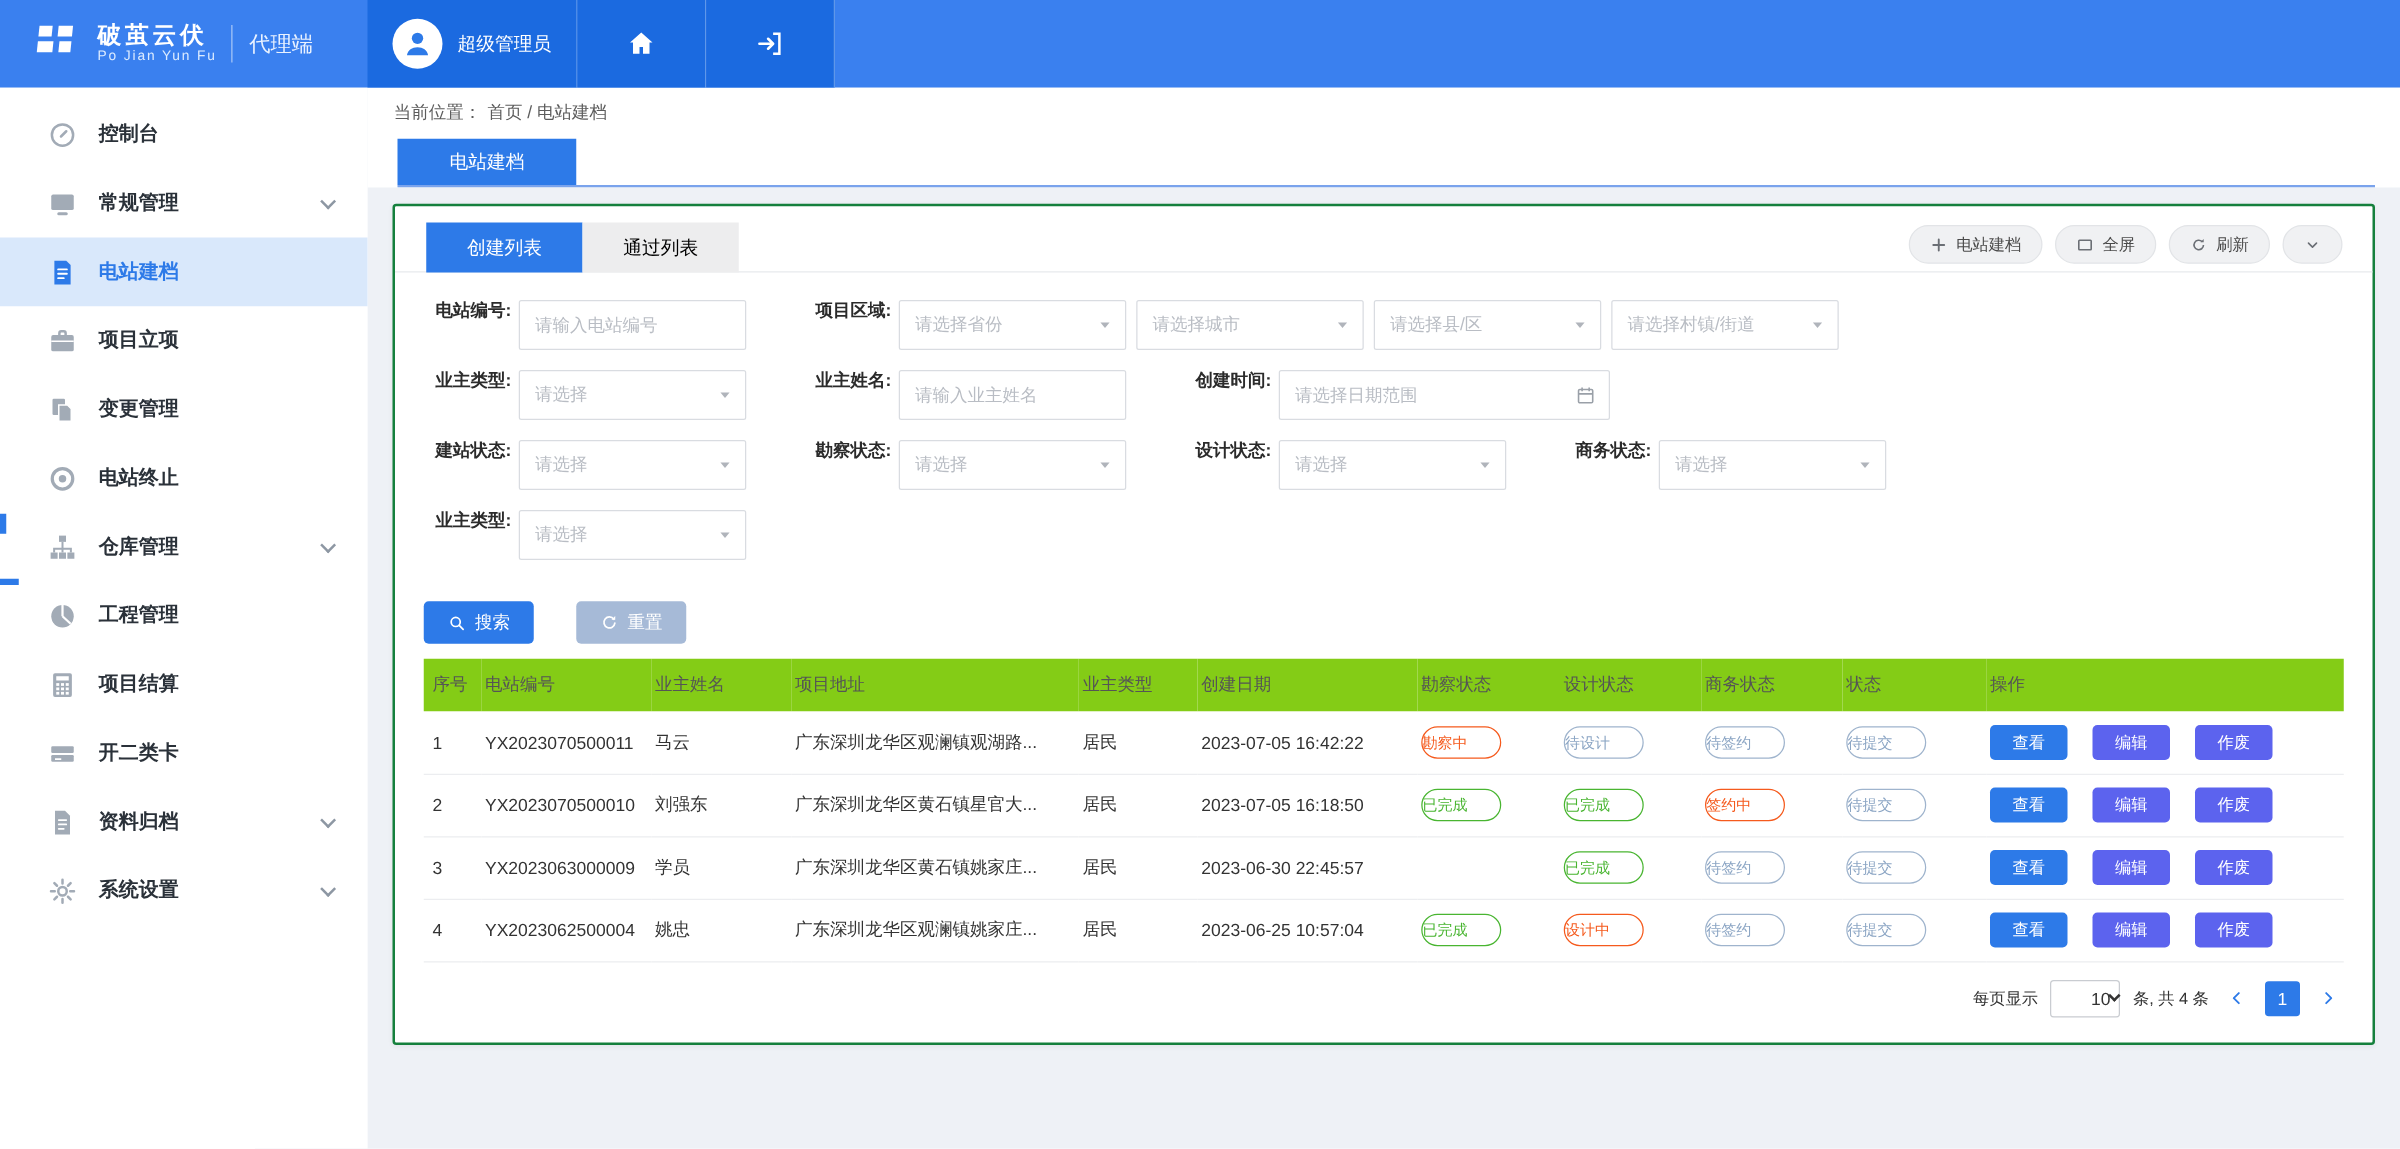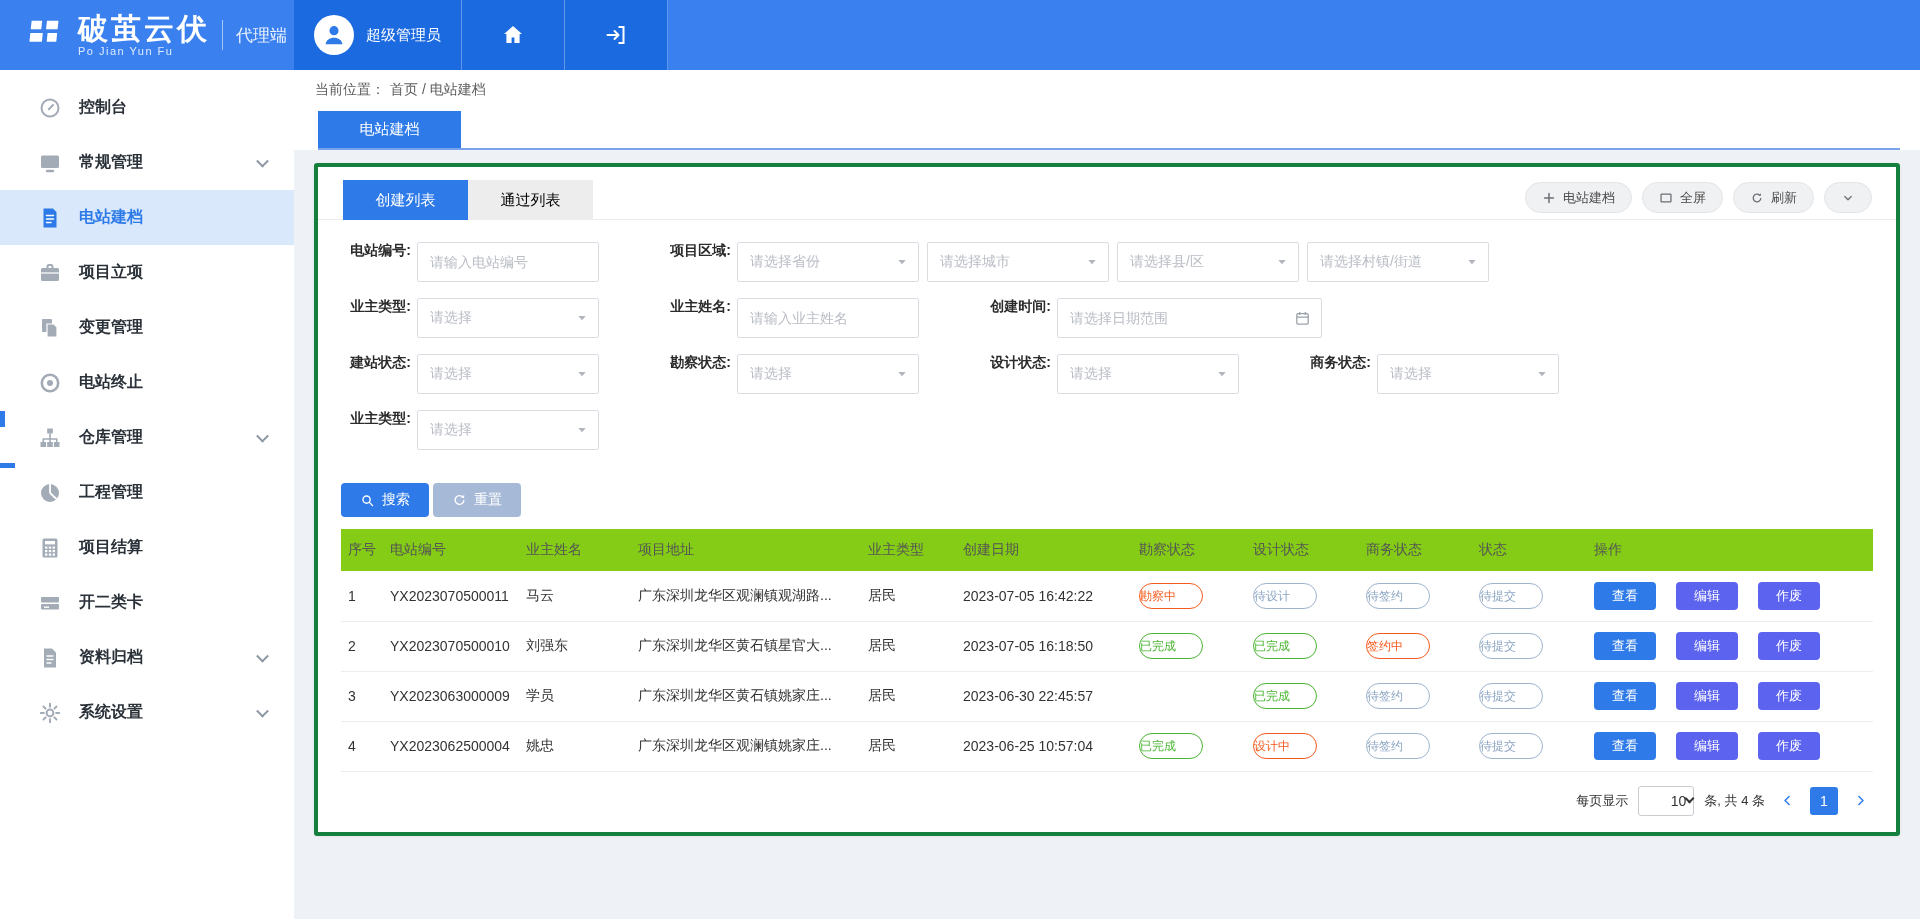--- a/index.html
+++ b/index.html
@@ -3,21 +3,21 @@
 <meta charset="utf-8">
 <style>
 *{margin:0;padding:0;box-sizing:border-box}
 html,body{width:1920px;height:919px;overflow:hidden}
 body{font-family:"Liberation Sans","DejaVu Sans",sans-serif;background:#eef1f6;position:relative}
 .ic svg{display:block}
 
 .topbar{position:absolute;left:0;top:0;width:1920px;height:70px;background:#3a80ef;display:flex;align-items:stretch;z-index:5}
 .brand{width:294px;display:flex;align-items:center;padding-left:22px}
 .brand .logo{width:46px;height:46px;margin-right:10px}
-.brand-name{font-size:30px;color:#fff;font-weight:700;letter-spacing:3px;line-height:1.05}
+.brand-name{font-size:19px;color:#fff;font-weight:700;letter-spacing:3px;line-height:1.05}
 .brand-pinyin{font-size:11px;color:#dcebff;letter-spacing:1.5px}
 .brand-divider{width:1px;height:30px;background:rgba(255,255,255,.55);margin:0 13px 0 12px}
 .brand-portal{color:#eaf2ff;font-size:17px}
 .hcell{display:flex;align-items:center;justify-content:center;background:#1b6ae0;border-right:1px solid rgba(255,255,255,.3);cursor:pointer}
 .hcell.user{width:168px;gap:12px}
 .icon-cell{width:103px}
 .icon-cell .ic svg{width:24px;height:24px}
 .avatar{width:40px;height:40px;border-radius:50%;background:#fff;display:flex;align-items:center;justify-content:center}
 .avatar svg{width:26px;height:26px}
 .user-name{color:#fff;font-size:15px}
@@ -36,45 +36,45 @@
 .side-item.active .side-label,.side-item.active .ic{color:#2d7ae8}
 .chev{position:absolute;right:27px;top:50%;width:9px;height:9px;border-right:2px solid #8d97a3;border-bottom:2px solid #8d97a3;transform:translateY(-70%) rotate(45deg)}
 .sb-mark1{position:absolute;left:0;top:341px;width:5px;height:16px;background:#2d7ae8}
 .sb-mark2{position:absolute;left:0;top:393px;width:15px;height:5px;background:#2d7ae8}
 
 .main{position:absolute;left:294px;top:70px;width:1626px;height:849px;background:#fff;display:flex;flex-direction:column}
 .crumb{height:40px;display:flex;align-items:center;padding-left:21px;font-size:14px;color:#5c5c5c;gap:5px}
 .pagetab-row{margin:1px 20px 0 24px;border-bottom:2px solid #7aa3ec;height:39px;display:flex;align-items:flex-end}
 .pagetab{min-width:143px;height:37px;background:#2d7ae8;color:#fff;font-size:15px;display:flex;align-items:center;justify-content:center;cursor:pointer;padding:0 14px}
 .content{flex:1;background:#eef1f6;padding:13px 20px 0}
-.card{background:#fff;border:4px solid #15803d;border-radius:3px;height:673px;box-shadow:0 1px 4px rgba(0,0,0,.05);position:relative}
+.card{background:#fff;border:2px solid #15803d;border-radius:3px;height:673px;box-shadow:0 1px 4px rgba(0,0,0,.05);position:relative}
 .card-head{height:53px;border-bottom:1px solid #e8eaed;position:relative}
 .ptabs{position:absolute;left:25px;bottom:-1px;display:flex}
 .ptab{width:125px;height:40px;display:flex;align-items:center;justify-content:center;font-size:15px;background:#ededee;color:#000000;cursor:pointer}
 .ptab.active{background:#2d7ae8;color:#fff}
 .toolbar{position:absolute;right:24px;top:15px;display:flex;gap:10px}
 .tbtn{height:31px;border-radius:16px;background:#f0f1f3;border:1px solid #e2e4e7;color:#4a4a4a;font-size:13px;display:flex;align-items:center;gap:7px;padding:0 16px;cursor:pointer;font-family:inherit}
 .tbtn .ic{color:#6b6f75}
 .tbtn .ic svg{width:14px;height:14px}
 
 .filters{padding:22px 0 0 23px}
 .frow{display:flex;margin-bottom:16px}
 .fg{display:flex;align-items:flex-start;margin-right:46px}
 .flabel{width:70px;text-align:right;margin-right:6px;font-size:14px;font-weight:700;color:#2b2b2b;white-space:nowrap}
 .ctrl{position:relative;width:182px;height:40px;border:1px solid #d9dce1;border-radius:2px;background:#fff;display:flex;align-items:center;margin-right:8px;cursor:pointer}
-.fg .ctrl:last-child{margin-right:16px}
+.fg .ctrl:last-child{margin-right:0}
 .ctrl input{border:none;outline:none;width:100%;height:100%;padding:0 12px;font-size:14px;color:#333;background:transparent;font-family:inherit}
 .ctrl input::placeholder{color:#b9bdc4}
 .ctrl .ph{padding-left:12px;font-size:14px;color:#b9bdc4;white-space:nowrap;overflow:hidden}
 .ctrl .caret{position:absolute;right:8px;color:#b0b4bb;width:16px;height:16px}
 .ctrl .caret svg{width:16px;height:16px}
 .ctrl.date{width:265px}
 .ctrl.date .cal{position:absolute;right:10px;color:#9aa0a8;width:17px;height:17px}
 .ctrl.date .cal svg{width:17px;height:17px}
-.form-actions{padding:17px 0 0 23px;display:flex;gap:4px}
+.form-actions{padding:17px 0 0 23px;display:flex;gap:34px}
 .btn{height:34px;border:none;border-radius:4px;color:#fff;font-size:14px;display:flex;align-items:center;gap:7px;padding:0 19px;cursor:pointer;font-family:inherit}
 .btn.search{background:#2d7ae8}
 .btn.reset{background:#a6bad7}
 .btn .ic svg{width:15px;height:15px}
 
 .grid-wrap{margin:12px 23px 0}
 table.grid{width:100%;border-collapse:collapse;table-layout:fixed}
 .grid th{background:#84cc16;height:42px;font-size:14px;color:#555;font-weight:400;text-align:left;padding-left:3px;white-space:nowrap}
 .grid td{height:50px;border-bottom:1px solid #ecedf0;font-size:14px;color:#333;padding-left:3px;white-space:nowrap;overflow:hidden;text-overflow:ellipsis}
 .grid th:first-child,.grid td:first-child{padding-left:7px}

